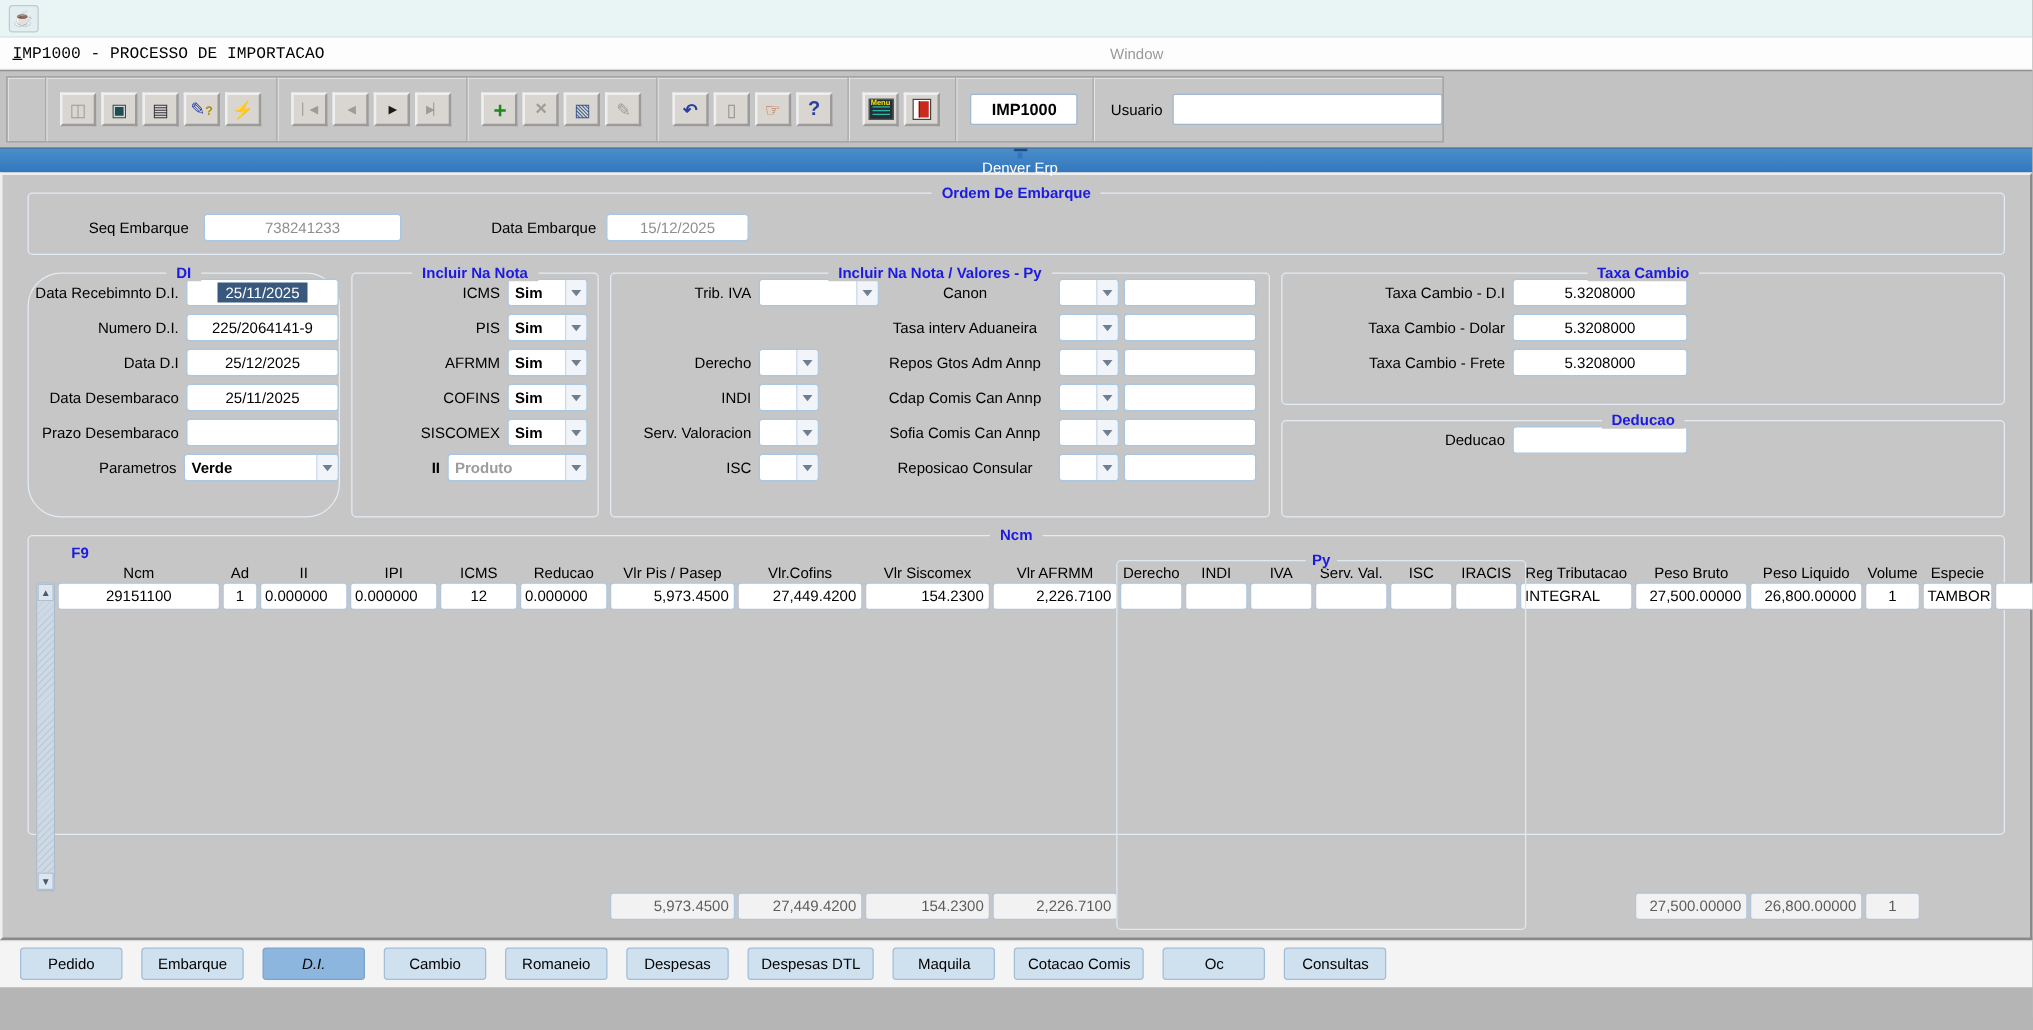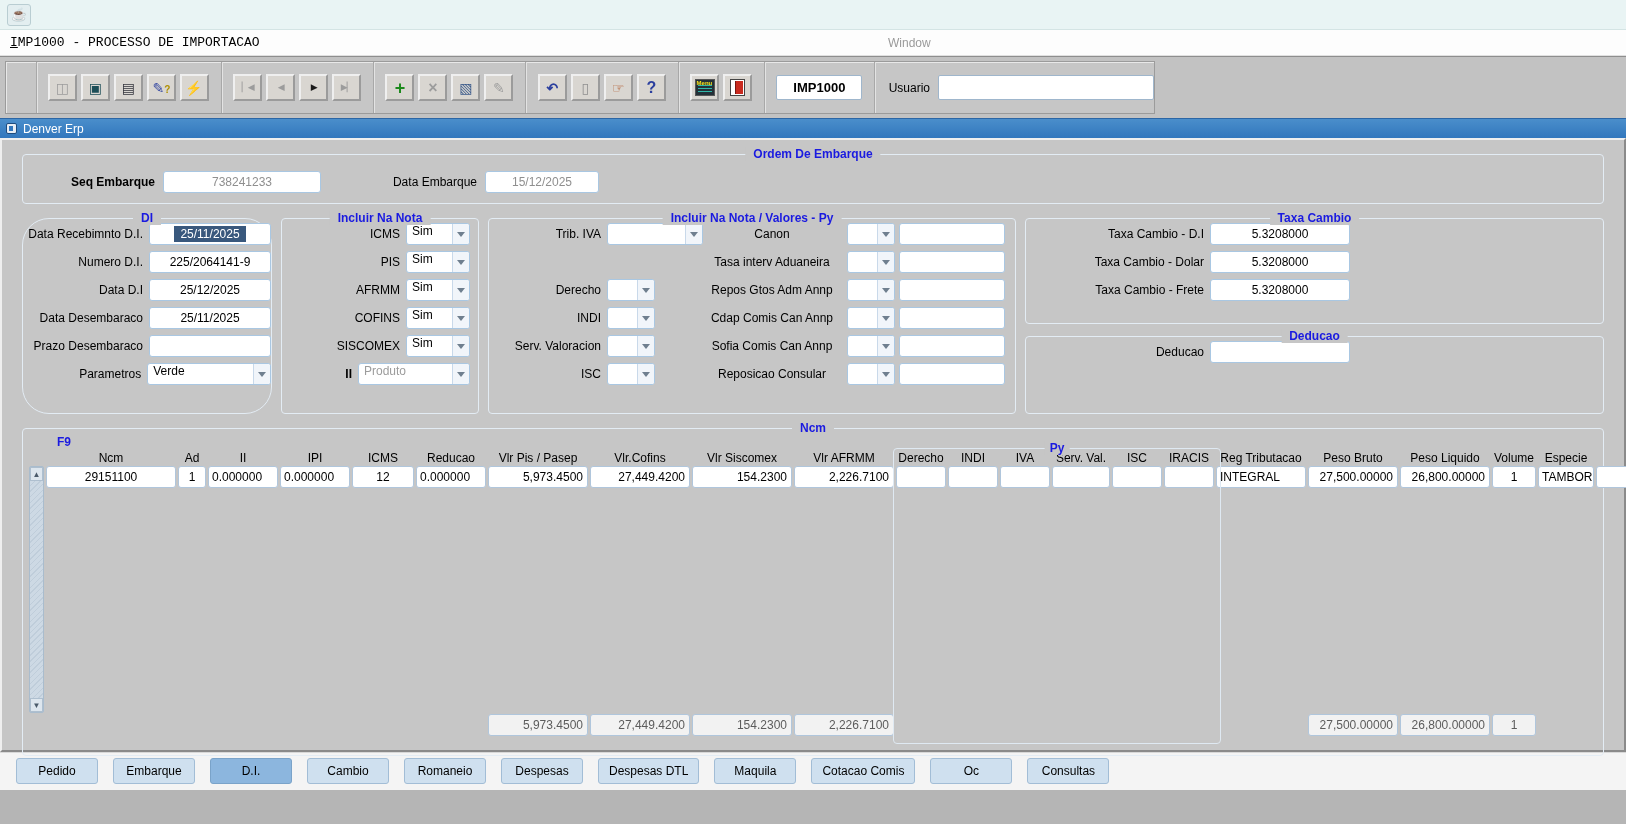--- a/index.html
+++ b/index.html
@@ -39,44 +39,44 @@
   .menu-ico i { position:absolute; left:2px; right:2px; height:1px; background:#2fb7a8; }
   .exit-ico { width:15px; height:17px; background:#fff; border:1px solid #444; position:relative; }
   .exit-ico i { position:absolute; right:1px; top:1px; bottom:1px; width:8px; background:#c92a1e; border-left:1px solid #7a1510; }
   .prog-box { width:86px; height:25px; background:#fff; border:1px solid #9fb6cc; border-radius:2px;
     display:flex; align-items:center; justify-content:center; font-weight:bold; font-size:13px; }
   .usuario-wrap { display:flex; align-items:center; gap:8px; padding-left:14px; }
   .usuario-input { width:216px; height:25px; background:#fff; border:1px solid #9fb6cc; border-radius:2px; font-size:12px; padding:0 4px; }
 
   
   .denver-bar { height:20px; background:linear-gradient(#4a8ecb,#3277bd); color:#fff; display:flex; align-items:center; gap:6px;
-    padding-left:6px; font-size:12px; border-top:1px solid #2c66a5; }
+    padding-left:6px; font-size:12px; border-top:1px solid #2c66a5;flex-direction:column; }
   .denver-ico { width:11px; height:11px; background:#e8eef5; border:1px solid #1d4b7e; border-radius:2px; position:relative;}
   .denver-ico::after{content:""; position:absolute; left:2px; top:2px; width:4px; height:5px; background:#3277bd;}
   .content { height:614px; background:#c6c6c6; border:2px solid; border-color:#efefef #8a8a8a #8a8a8a #efefef; padding:4px 6px; }
 
   
   .group { position:relative; border:1px solid #e3ecf4; border-radius:4px; }
   .gtitle { position:absolute; top:-8px; left:50%; transform:translateX(-50%); background:#c6c6c6;
     color:#1a1ae0; font-weight:bold; font-size:12px; padding:0 8px; white-space:nowrap; }
   .field { background:#fff; border:1px solid #a9c7e2; border-radius:3px; height:22px;
     display:flex; align-items:center; justify-content:center; font-size:12px; overflow:hidden; white-space:nowrap; }
   .field.gray { color:#8f8f8f; }
   .field .selected { background:#39587d; color:#fff; padding:1px 6px; }
-  .combo { background:#fff; border:1px solid #a9c7e2; border-radius:3px; height:22px; display:flex; overflow:hidden;}
+  .combo { background:#fff; border:1px solid #a9c7e2; border-radius:3px; height:22px; display:flex; align-items:center; overflow:hidden;font-weight:bold;}
   .combo .cval { flex:1; padding-left:5px; font-size:12px; white-space:nowrap;}
   .combo .carrow { width:17px; height:100%; display:flex; align-items:center; justify-content:center; border-left:1px solid #c9d9ea; background:#f1f5fa;}
   .combo .carrow::after { content:""; border-left:4px solid transparent; border-right:4px solid transparent; border-top:5px solid #6f7f8f; }
   .combo.disabled .cval { color:#9c9c9c; }
   .lbl { font-size:12px; white-space:nowrap; }
 
   
   .g-ordem { margin:10px 14px 0 14px; height:50px; }
   .g-ordem .row { display:flex; align-items:center; margin-top:16px; padding-left:44px; }
-  .g-ordem .l1 { width:96px; text-align:right; padding-right:8px;font-weight:bold; }
+  .g-ordem .l1 { width:96px; text-align:center; padding-right:8px; }
   .g-ordem .f1 { width:158px; }
   .g-ordem .l2 { width:120px; text-align:right; padding-right:8px; margin-left:44px; }
   .g-ordem .f2 { width:114px; }
 
   
   .groups-row { display:flex; margin:14px 14px 0 14px; gap:9px; height:196px; }
   .g-di { width:250px;border-radius:27px; }
   .di-row { display:flex; align-items:center; height:26px; margin-top:2px; }
   .di-row:first-of-type { margin-top:12px; }
   .di-lbl { width:138px; text-align:right; padding-right:6px; }
@@ -103,21 +103,21 @@
   .g-rightcol { flex:1; display:flex; flex-direction:column; gap:12px; }
   .g-taxa { height:106px; }
   .trow { display:flex; align-items:center; height:26px; margin-top:2px; padding-left:26px;}
   .trow:first-of-type { margin-top:12px; }
   .t-lbl { width:158px; text-align:right; padding-right:6px; }
   .t-field { width:140px; }
   .g-ded { height:78px; }
   .g-ded .trow:first-of-type { margin-top:18px; }
 
   
-  .g-ncm { margin:14px 14px 0 14px; height:328px; padding:4px 6px 0 6px; }
+  .g-ncm { margin:14px 14px 0 14px; height:240px; padding:4px 6px 0 6px; }
   .f9-row { height:16px; display:flex; align-items:flex-end; padding-left:28px; color:#1a1ae0; font-weight:bold; font-size:12px; }
   .ncm-body { position:relative; }
   .hdr-row { display:flex; margin-left:17px; height:17px; align-items:center; }
   .hcell { font-size:12px; text-align:center; margin-right:2px; white-space:nowrap; overflow:visible;}
   .table-flex { display:flex; }
   .vscroll { width:15px; height:247px; background:#cdd9e4; border:1px solid #a9bccd; border-radius:2px; margin-right:2px;
     display:flex; flex-direction:column; align-items:center; justify-content:space-between; font-size:8px; color:#4a5a6a; }
   .vs-btn { width:13px; height:14px; background:#dde6ee; border:1px solid #aebfcf; display:flex; align-items:center; justify-content:center; cursor:pointer;}
   .vs-track { flex:1; width:100%; background:repeating-linear-gradient(135deg,#cdd9e4 0 3px,#bfcdda 3px 4px); }
   .rows-stack { display:flex; flex-direction:row; }
@@ -140,21 +140,21 @@
   .tot-pis { margin-left:442px; width:100px; }
   .tot-cof,.tot-sis,.tot-afr { width:100px; }
   .tot-pb { margin-left:412px; width:90px; }
   .tot-pl { width:90px; }
   .tot-vol { width:44px; }
 
   
   .tabs-strip { height:38px; background:#f4f4f4; border-top:1px solid #d8d8d8; display:flex; align-items:flex-start; padding:5px 0 0 16px; }
   .tab { min-width:82px; height:26px; background:#cfe0ef; border:1px solid #a2bdd6; border-radius:3px;
     display:flex; align-items:center; justify-content:center; padding:0 10px; margin-right:15px; font-size:12px; cursor:pointer; }
-  .tab.active { background:#8cb6de; border-color:#7aa3c9; }
+  .tab.active { background:#8cb6de; border-color:#7aa3c9;font-style:italic; }
   .bottom-gray { height:34px; background:#b5b5b5; }
 </style>
 </head>
 <body>
 
 <div class="top-strip">
   <div class="java-btn">
     <span>☕</span>
   </div>
 </div>

